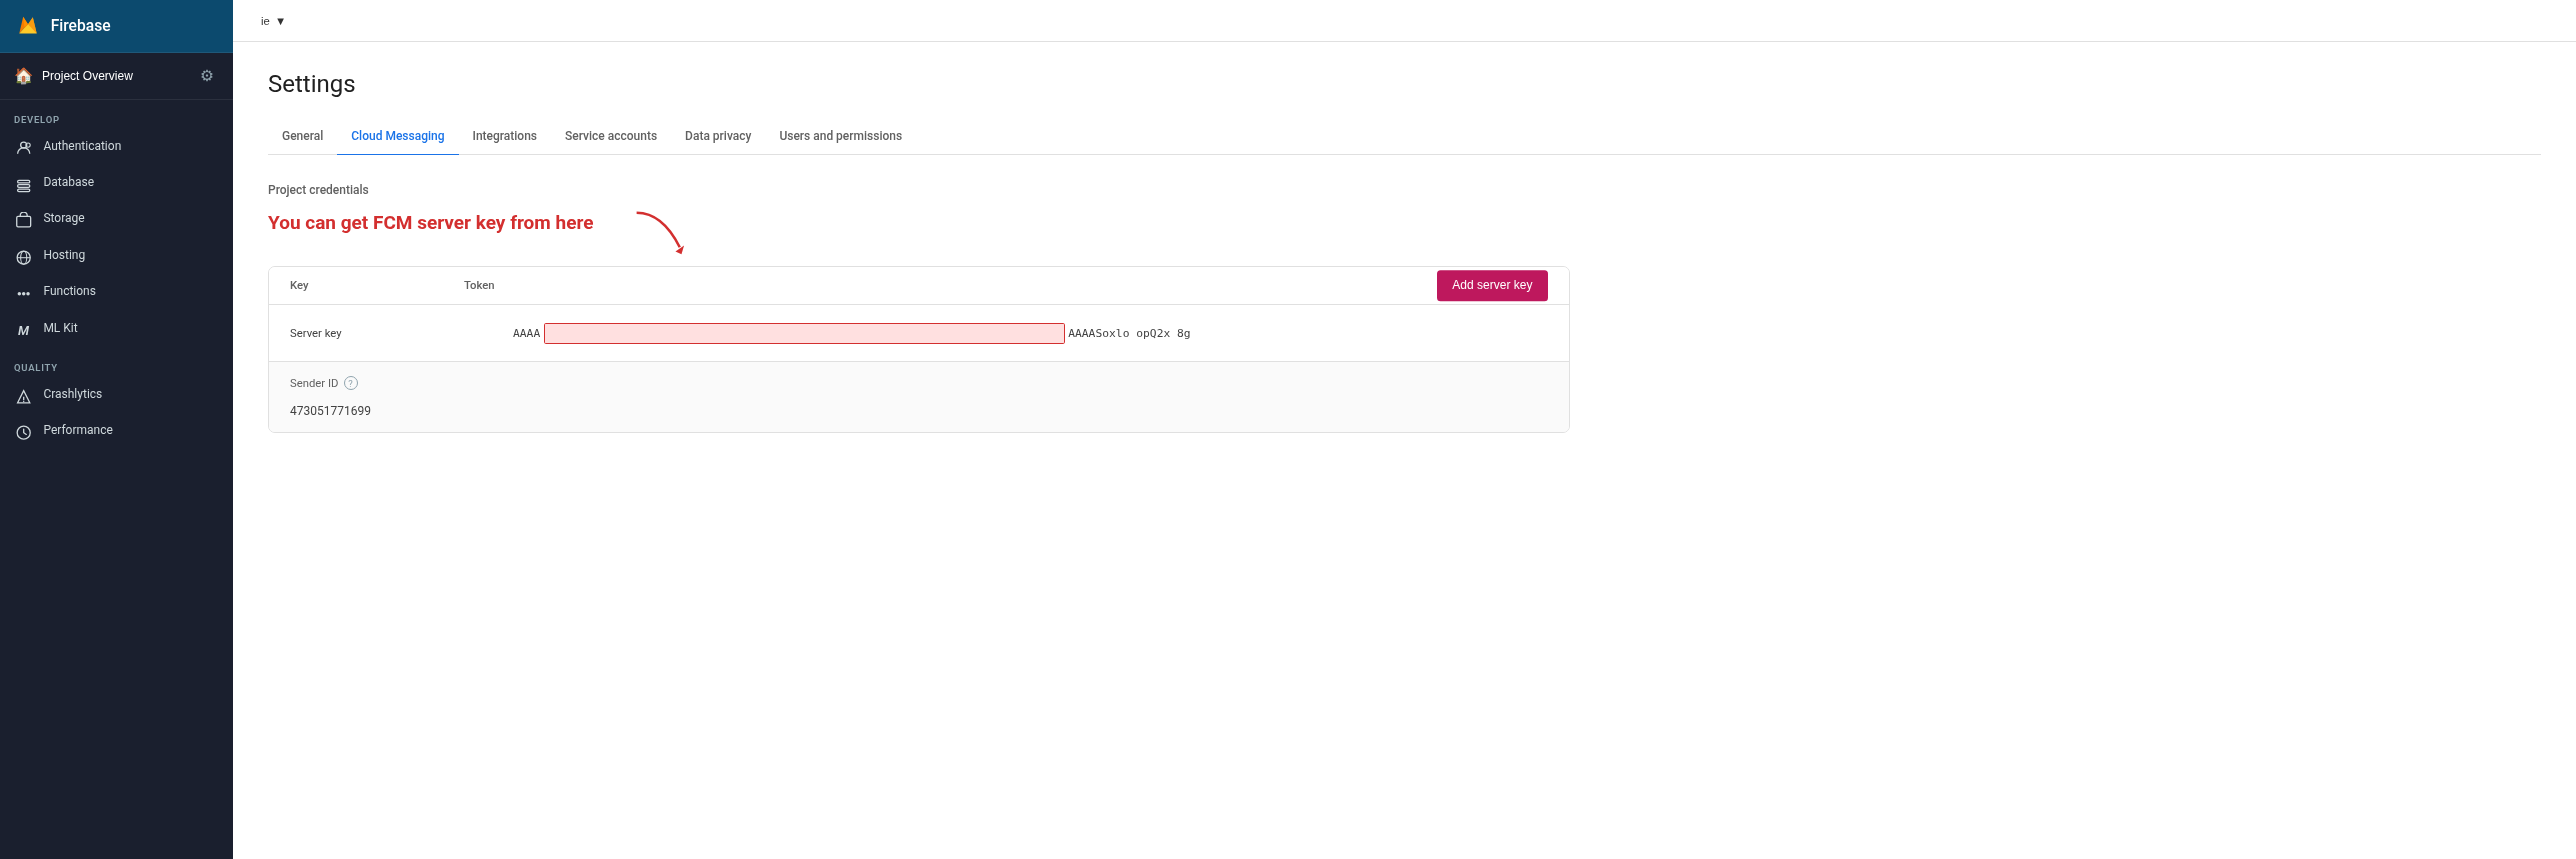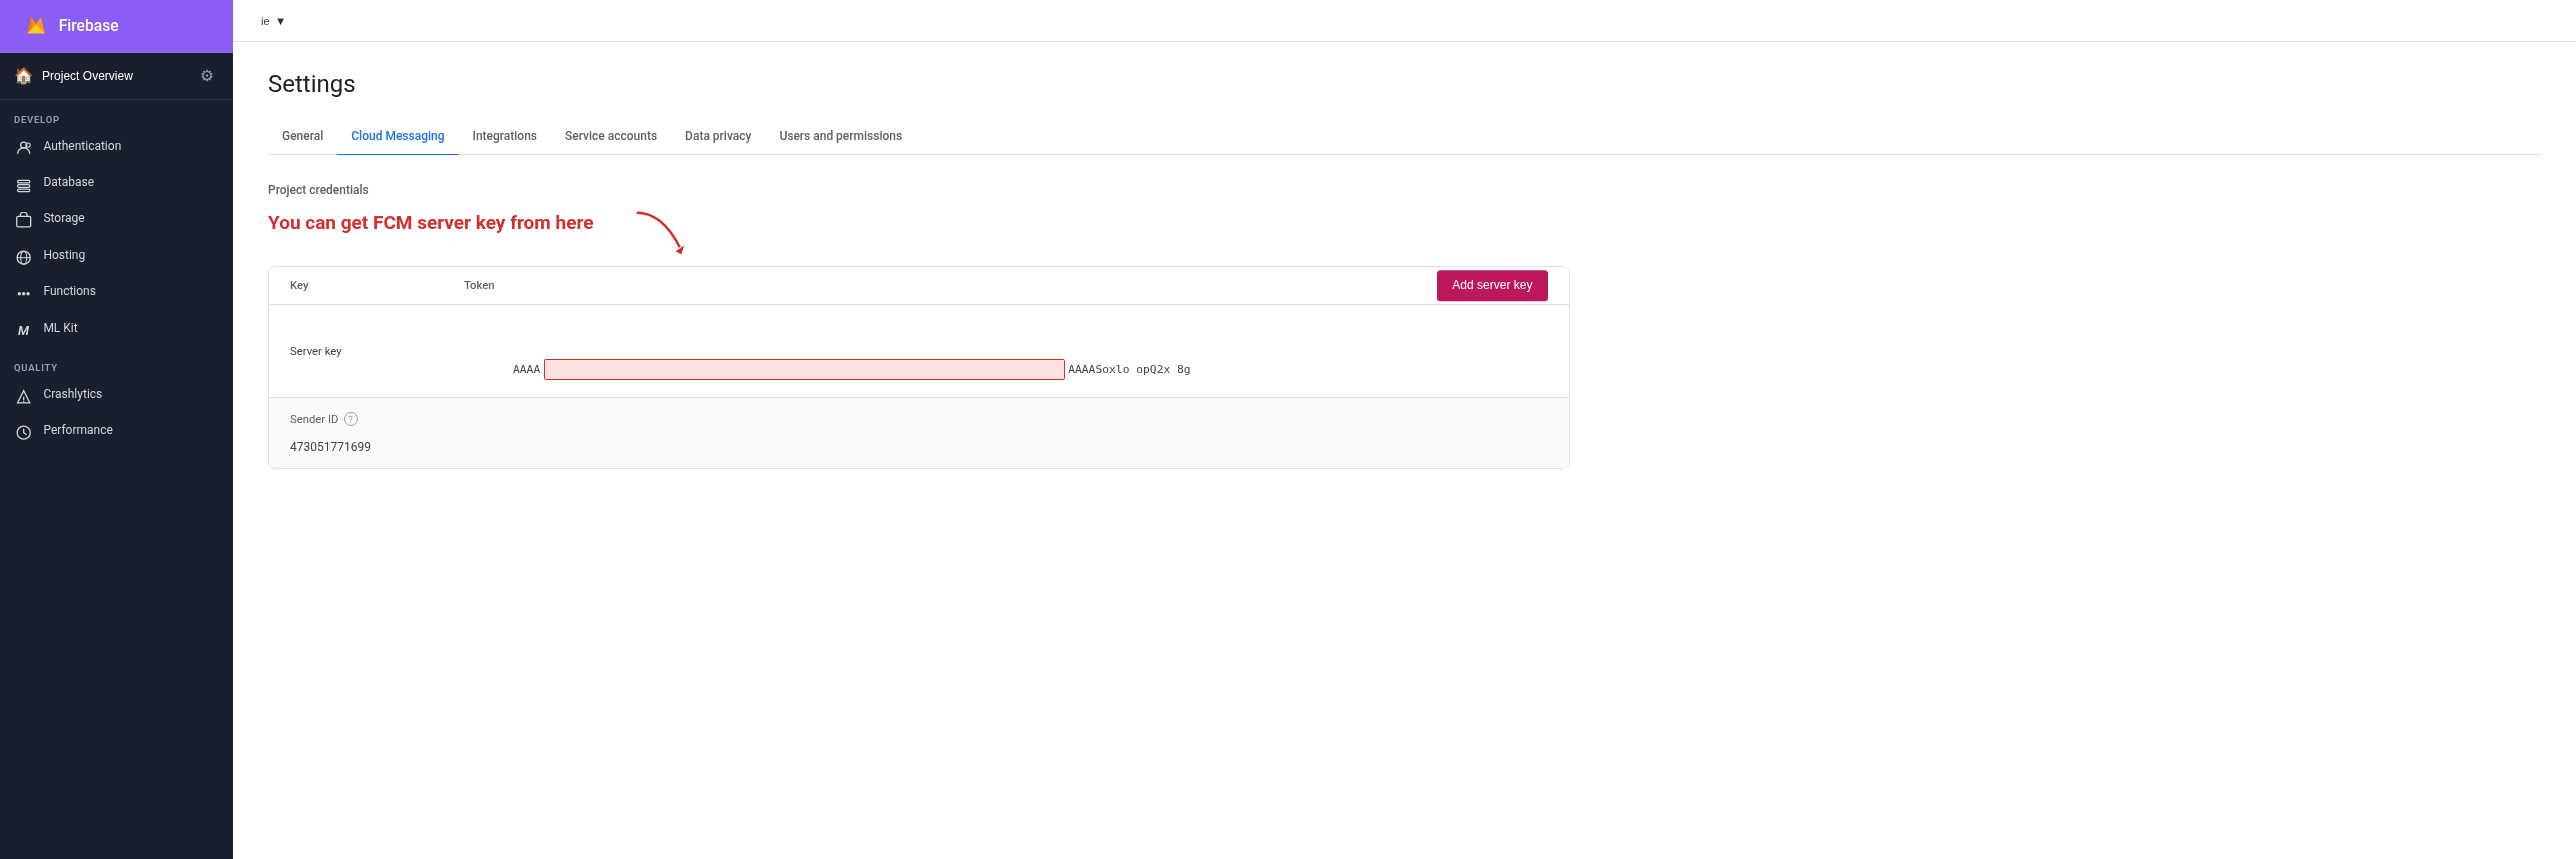--- a/index.html
+++ b/index.html
@@ -12,22 +12,22 @@
       background: #1a1f2e;
       color: #fff;
       display: flex;
       flex-direction: column;
       height: 100vh;
       overflow-y: auto;
     }
     .sidebar-header {
       display: flex;
       align-items: center;
-      padding: 12px 22px;
-      background: #8b5cf6;
+      padding: 12px 14px;
+      background: #0c4a6e;
       border-bottom: 0.9px solid rgba(255,255,255,0.08);
     }
     .firebase-logo {
       width: 28px;
       height: 28px;
       margin-right: 8.7px;
     }
     .sidebar-header-title {
       font-size: 15.6px;
       font-weight: 500;
@@ -428,21 +428,21 @@
     <div class="credentials-card">
 
       <div class="card-header-row" style="position:relative;">
         <div class="col-key">Key</div>
         <div class="col-token">Token</div>
         <button class="add-server-key-btn">Add server key</button>
       </div>
 
       <div class="card-row">
         <div class="row-key-label">Server key</div>
-        <div class="row-token-value" style="position:relative; padding: 3.5px 7px; margin-top: 36px;">
+        <div class="row-token-value" style="position:relative; padding: 3.5px 7px;">
           <span>AAAA</span><span style="color: transparent; background: #ffe0e0; padding: 0 69px; margin: 0 3.5px; border: 1.7px solid #d32f2f; border-radius: 1.7px; display: inline-block; height: 21px; vertical-align: middle; min-width: 521px;">&nbsp;</span><span>AAAASoxlo opQ2x 8g</span>
           
         </div>
       </div>
 
       <div class="card-row" style="background: #fafafa; flex-direction: column; align-items: flex-start; gap: 7px;">
         <div class="sender-id-label">
           <span>Sender ID</span>
           <span class="help-icon">?</span>
         </div>

